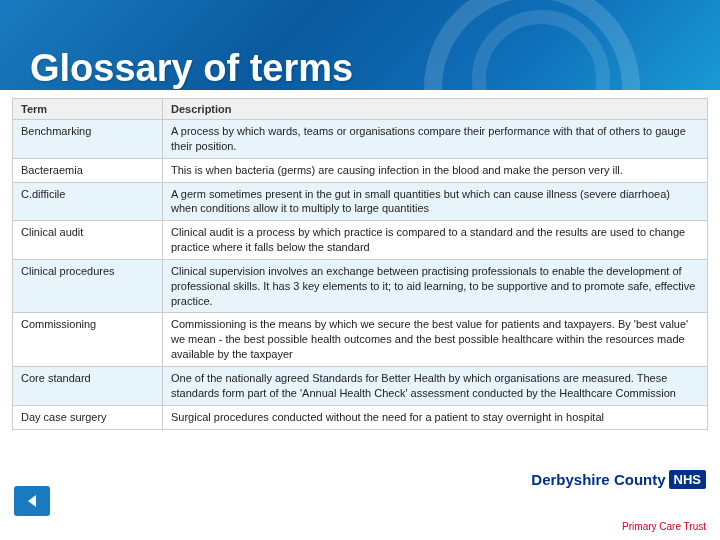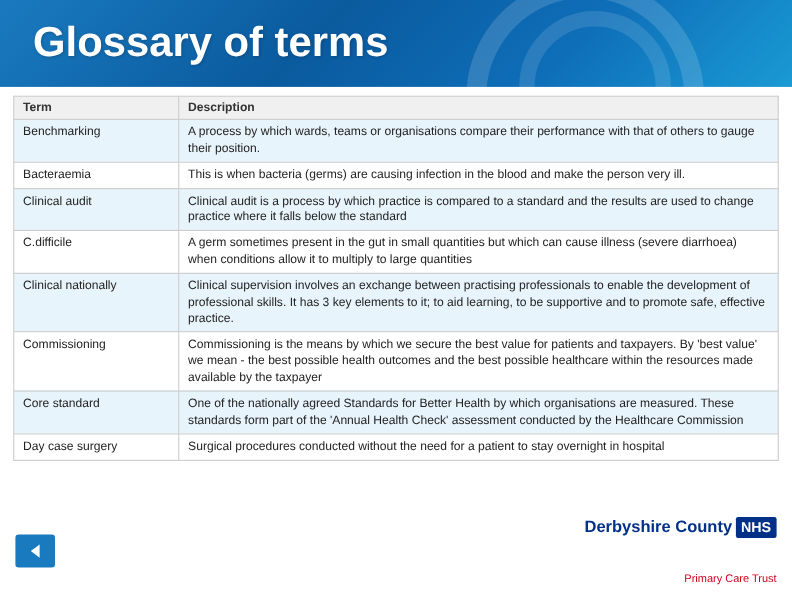--- a/index.html
+++ b/index.html
@@ -7,23 +7,23 @@
       width: 720px;
       height: 540px;
       font-family: Arial, sans-serif;
       background: #fff;
       overflow: hidden;
     }
 
     
     .header {
       background: linear-gradient(135deg, #1a7abf 0%, #0a5a9e 40%, #0e6eb8 70%, #1a9ad4 100%);
-      height: 79px;
-      display: flex;
-      align-items: center;
+      height: 90px;
+      display: flex;
+      align-items: flex-end;
       padding: 0 30px;
       position: relative;
       overflow: hidden;
     }
     .header::before {
       content: '';
       position: absolute;
       right: 80px;
       top: -20px;
       width: 180px;
@@ -174,29 +174,29 @@
     <tbody id="table-body">
     <tr>
           <td>Benchmarking</td>
           <td>A process by which wards, teams or organisations compare their performance with that of others to gauge their position.</td>
         </tr>
         <tr>
           <td>Bacteraemia</td>
           <td>This is when bacteria (germs) are causing infection in the blood and make the person very ill.</td>
         </tr>
         <tr>
+          <td>C.difficile</td>
+          <td>A germ sometimes present in the gut in small quantities but which can cause illness (severe diarrhoea) when conditions allow it to multiply to large quantities</td>
+        </tr>
+        <tr>
           <td>Clinical audit</td>
           <td>Clinical audit is a process by which practice is compared to a standard and the results are used to change practice where it falls below the standard</td>
         </tr>
         <tr>
-          <td>C.difficile</td>
-          <td>A germ sometimes present in the gut in small quantities but which can cause illness (severe diarrhoea) when conditions allow it to multiply to large quantities</td>
-        </tr>
-        <tr>
-          <td>Clinical nationally</td>
+          <td>Clinical procedures</td>
           <td>Clinical supervision involves an exchange between practising professionals to enable the development of professional skills. It has 3 key elements to it; to aid learning, to be supportive and to promote safe, effective practice.</td>
         </tr>
         <tr>
           <td>Commissioning</td>
           <td>Commissioning is the means by which we secure the best value for patients and taxpayers. By 'best value' we mean - the best possible health outcomes and the best possible healthcare within the resources made available by the taxpayer</td>
         </tr>
         <tr>
           <td>Core standard</td>
           <td>One of the nationally agreed Standards for Better Health by which organisations are measured. These standards form part of the 'Annual Health Check' assessment conducted by the Healthcare Commission</td>
         </tr>

